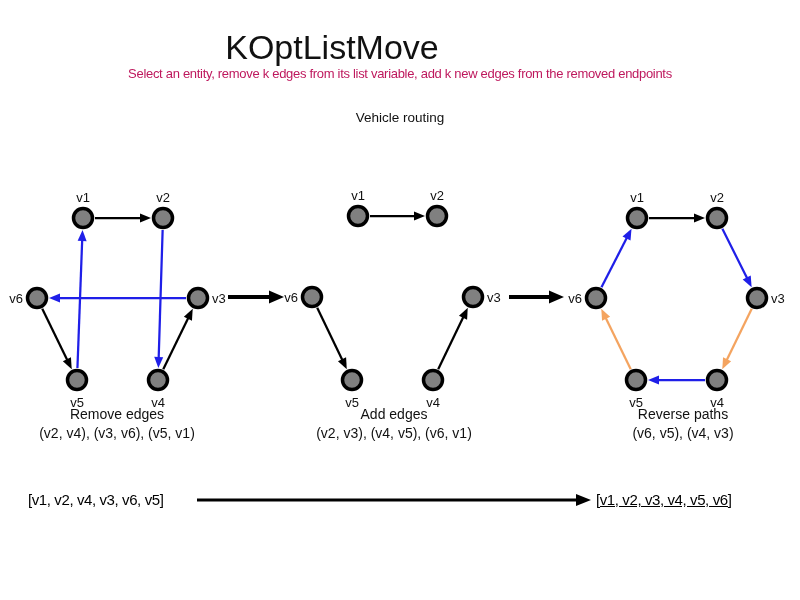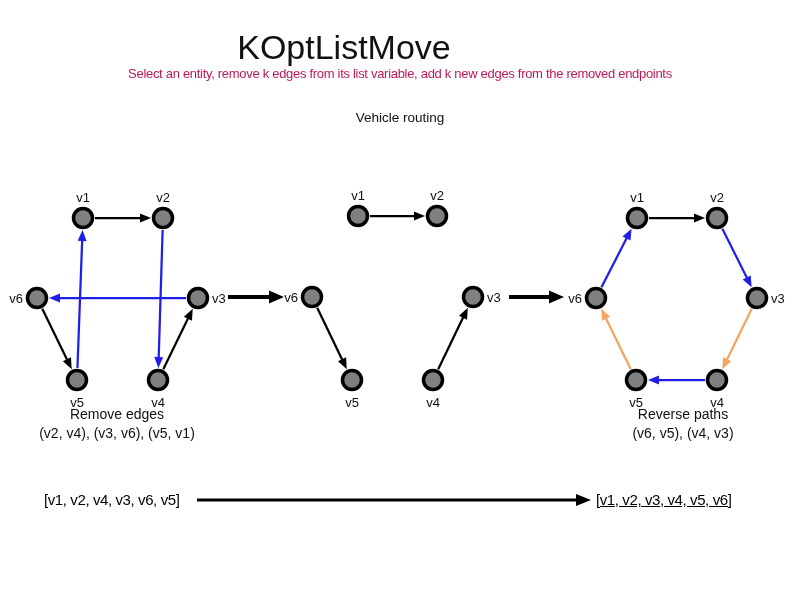--- a/index.html
+++ b/index.html
@@ -2,21 +2,21 @@
 <html><head>
 <meta charset="utf-8">
 <style>
   html,body{margin:0;padding:0;}
   body{
     width:800px;height:600px;position:relative;background:#ffffff;
     font-family:"Liberation Sans", sans-serif;color:#111;overflow:hidden;
   }
   .abs{position:absolute;}
   #title{
-    top:28px;left:12px;width:664px;text-align:center;
+    top:28px;left:0;width:664px;text-align:center;
     font-size:34px;font-weight:400;letter-spacing:0px;color:#111;
   }
   #subtitle{
     top:66px;left:0;width:800px;text-align:center;
     font-size:13px;letter-spacing:-0.3px;color:#be185d;
   }
   #scenario{
     top:110px;left:0;width:800px;text-align:center;
     font-size:13.5px;color:#111;
   }
@@ -111,20 +111,22 @@
 
 <div class="abs" id="title">KOptListMove</div>
 <div class="abs" id="subtitle">Select an entity, remove k edges from its list variable, add k new edges from the removed endpoints</div>
 <div class="abs" id="scenario">Vehicle routing</div>
 
 <div class="abs graph-caption" style="left:-23px;">
   <div>Remove edges</div>
   <div class="caption-line2">(v2, v4), (v3, v6), (v5, v1)</div>
 </div>
 <div class="abs graph-caption" style="left:254px;">
+  <div>Add edges</div>
+  <div class="caption-line2">(v2, v3), (v4, v5), (v6, v1)</div>
 </div>
 <div class="abs graph-caption" style="left:543px;">
   <div>Reverse paths</div>
   <div class="caption-line2">(v6, v5), (v4, v3)</div>
 </div>
 
-<div class="abs seq-text" style="left:44px;">[v1, v2, v4, v3, v6, v5]</div>
+<div class="abs seq-text" style="left:28px;">[v1, v2, v4, v3, v6, v5]</div>
 <div class="abs seq-text" style="left:596px;text-decoration:underline;">[v1, v2, v3, v4, v5, v6]</div>
 
 </body></html>

